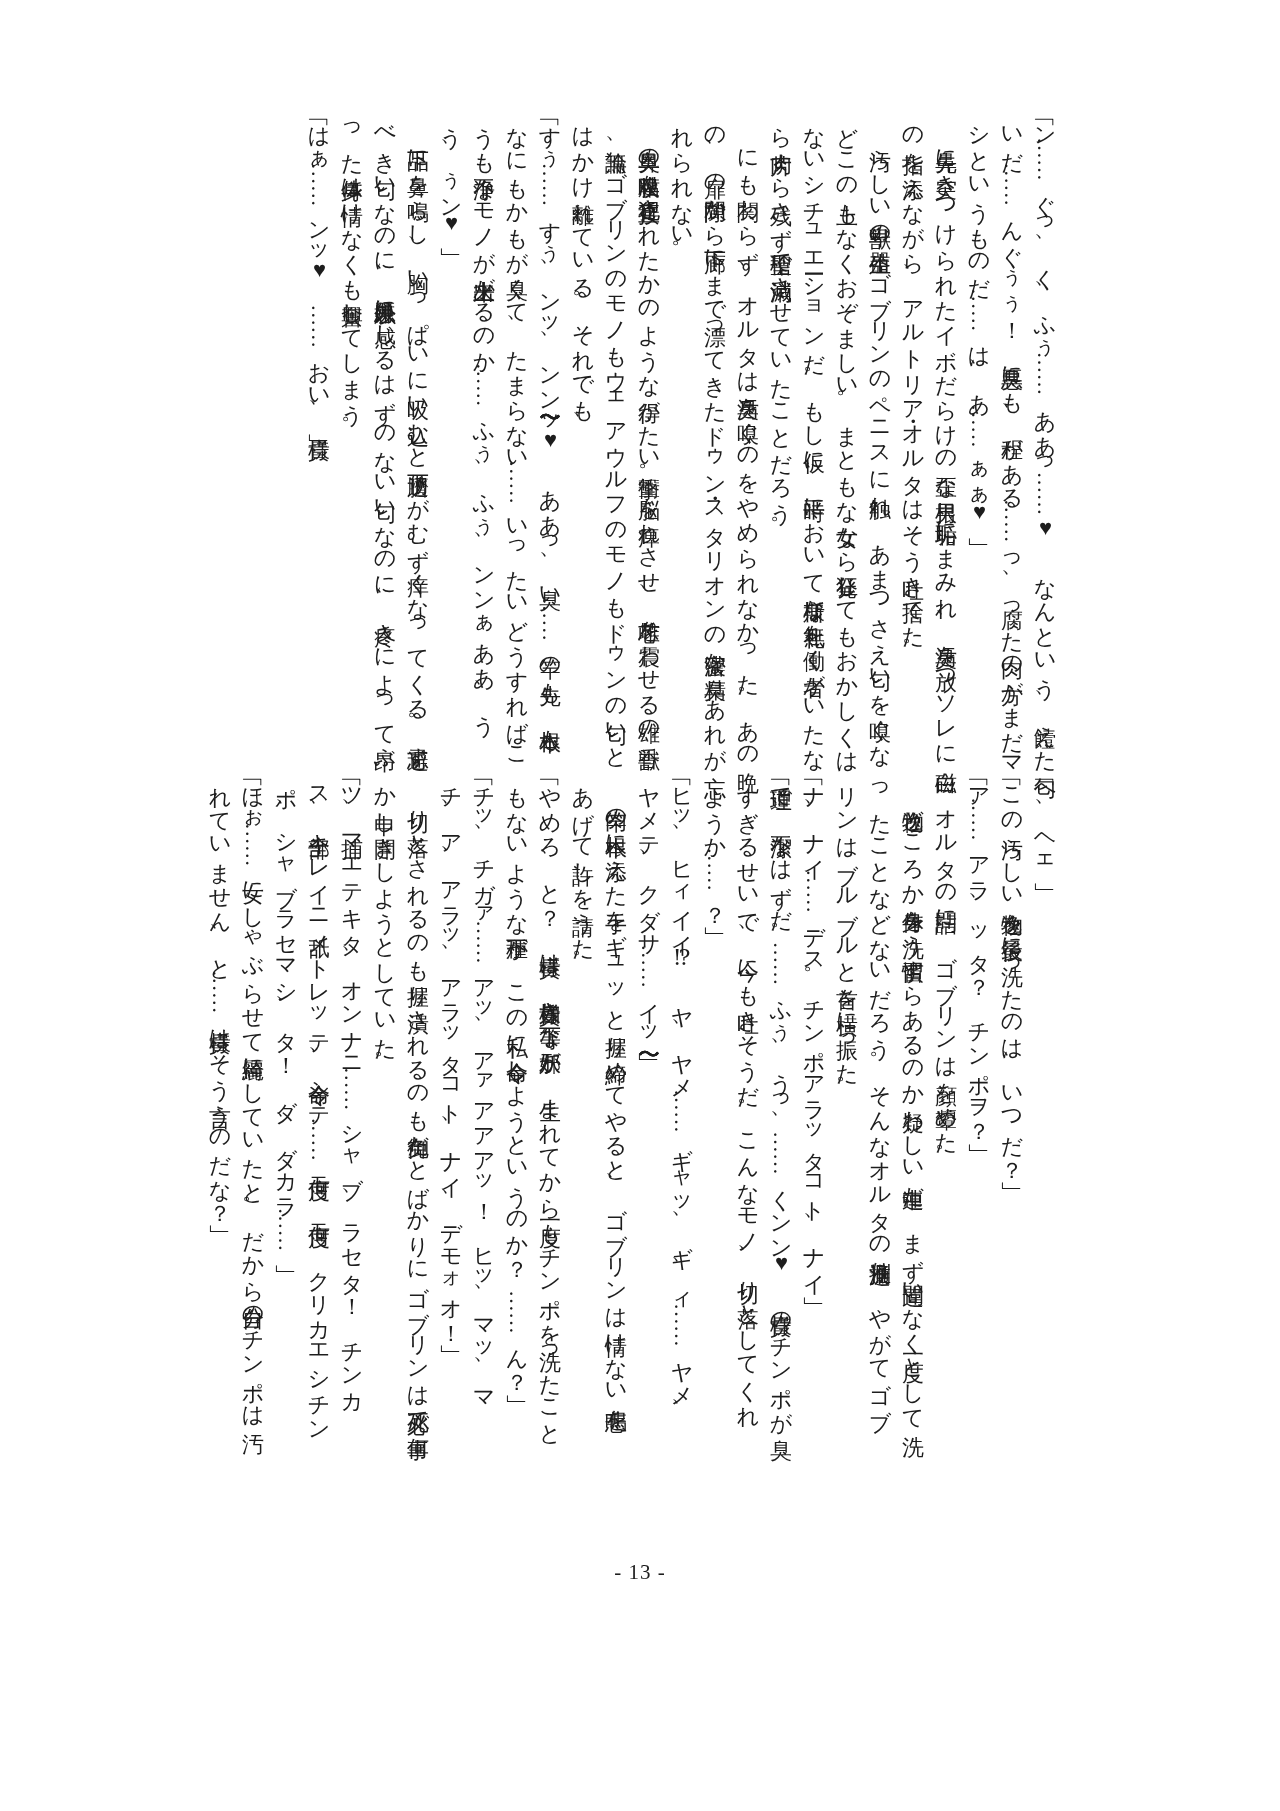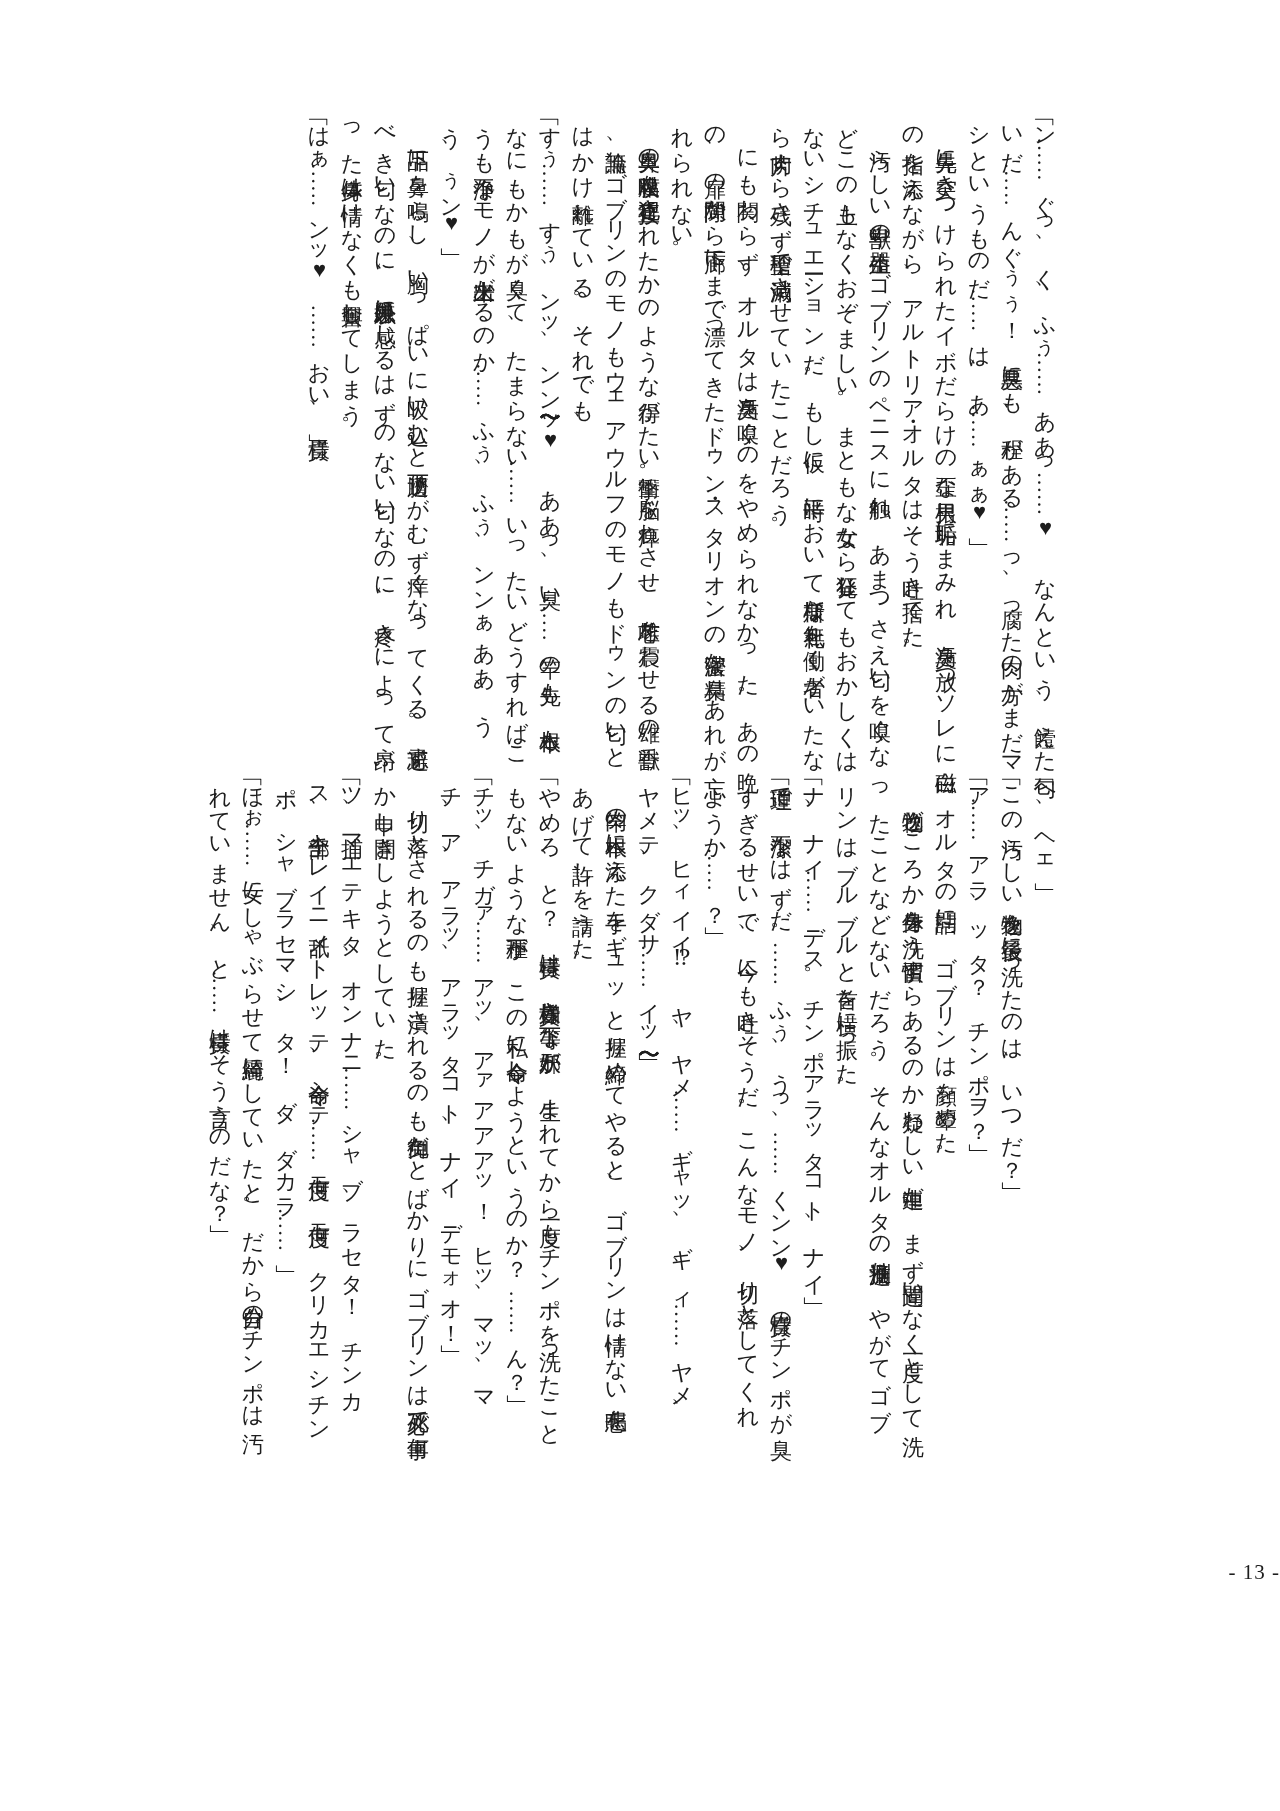--- a/index.html
+++ b/index.html
@@ -31,21 +31,21 @@
   .para {
     margin: 0;
     padding: 0;
   }
   .para.indent { text-indent: 1em; }
   .page-number {
     position: absolute;
     top: 1560px;
     left: 0;
     width: 100%;
-    text-align: right;
+    text-align: center;
     font-size: 21px;
     letter-spacing: 1px;
     color: #1d1d1d;
   }
 </style>
 </head>
 <body>
 
 <div class="page">
 

